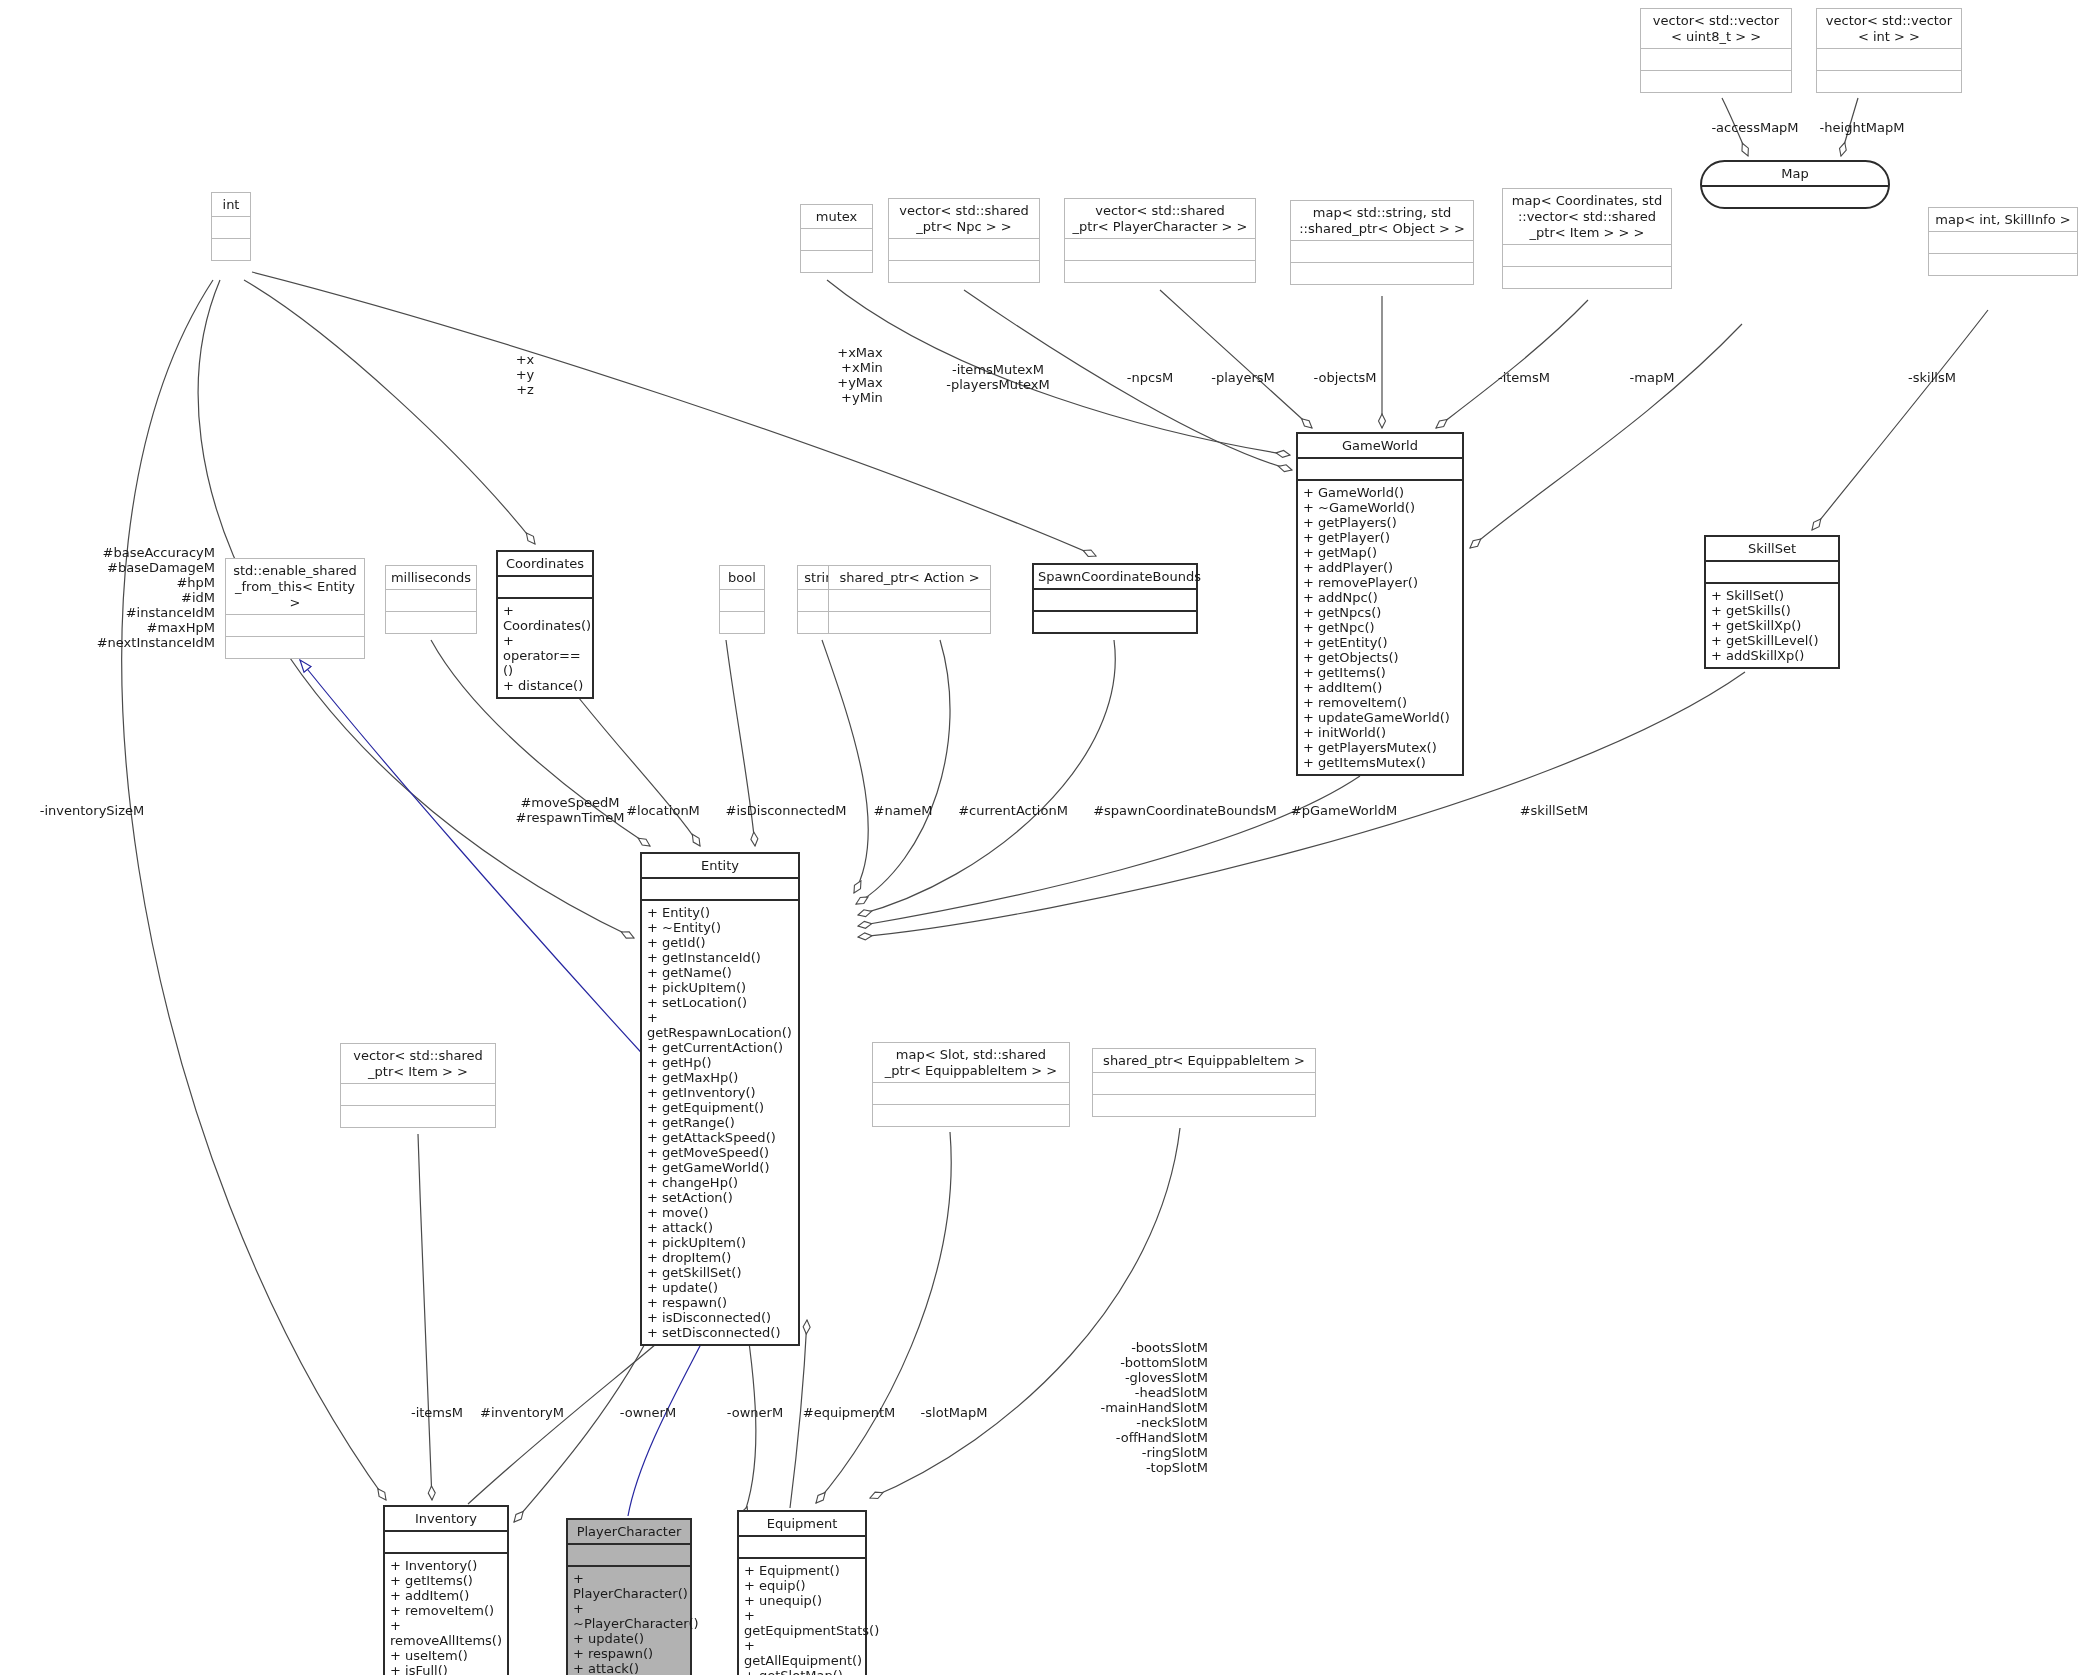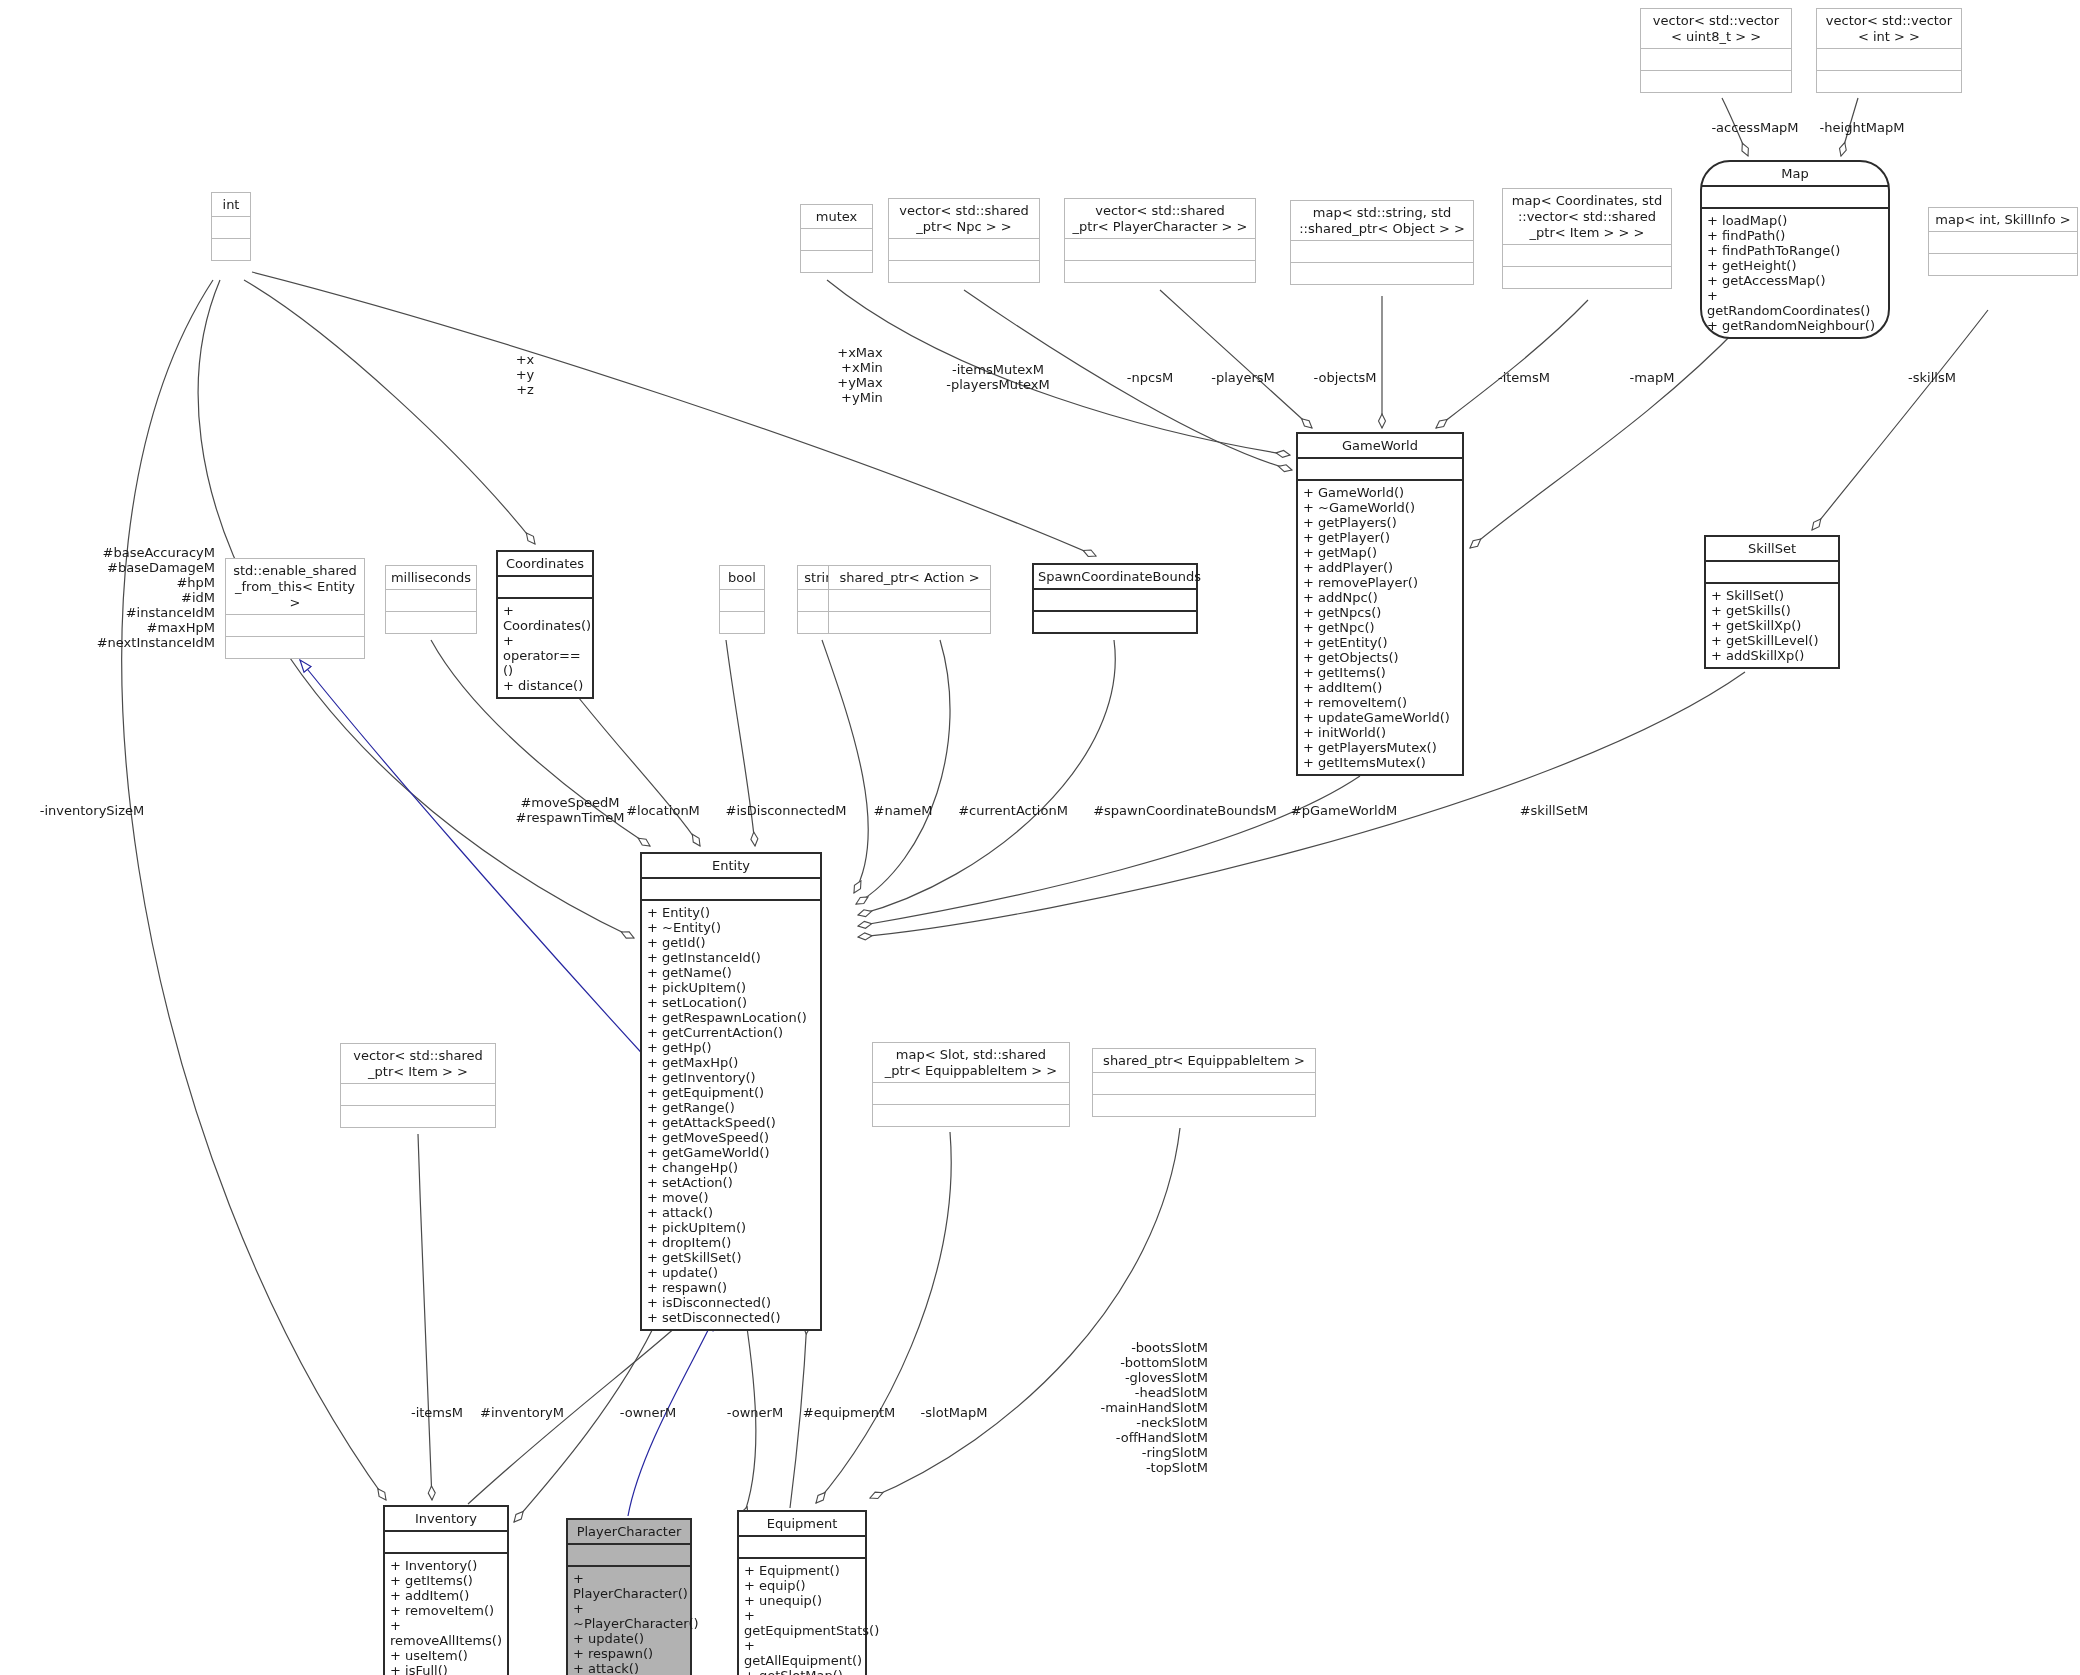--- a/index.html
+++ b/index.html
@@ -130,29 +130,20 @@
           <div>&lt; int &gt; &gt;</div>
         </div>
         <div class="uml-attrs"></div>
         <div class="uml-methods empty"></div>
       </div>
       <div class="uml-class bold" style="left: 1700px; top: 160px; width: 190px; border-radius: 30px;">
         <div class="uml-title">
           <div>Map</div>
         </div>
         <div class="uml-attrs"></div>
-        <div class="uml-methods">
-          <div>+ loadMap()</div>
-          <div>+ findPath()</div>
-          <div>+ findPathToRange()</div>
-          <div>+ getHeight()</div>
-          <div>+ getAccessMap()</div>
-          <div>+ getRandomCoordinates()</div>
-          <div>+ getRandomNeighbour()</div>
-        </div>
       </div>
       <div class="uml-class plain" style="left: 1928px; top: 207px; width: 150px;">
         <div class="uml-title">
           <div>map&lt; int, SkillInfo &gt;</div>
         </div>
         <div class="uml-attrs"></div>
         <div class="uml-methods empty"></div>
       </div>
       <div class="uml-class bold" style="left: 1296px; top: 432px; width: 168px;">
         <div class="uml-title">
@@ -241,21 +232,21 @@
         <div class="uml-attrs"></div>
         <div class="uml-methods empty"></div>
       </div>
       <div class="uml-class bold" style="left: 1032px; top: 563px; width: 166px;">
         <div class="uml-title">
           <div>SpawnCoordinateBounds</div>
         </div>
         <div class="uml-attrs"></div>
         <div class="uml-methods empty"></div>
       </div>
-      <div class="uml-class bold" style="left: 640px; top: 852px; width: 182px;">
+      <div class="uml-class bold" style="left: 640px; top: 852px; width: 160px;">
         <div class="uml-title">
           <div>Entity</div>
         </div>
         <div class="uml-attrs"></div>
         <div class="uml-methods">
           <div>+ Entity()</div>
           <div>+ ~Entity()</div>
           <div>+ getId()</div>
           <div>+ getInstanceId()</div>
           <div>+ getName()</div>

